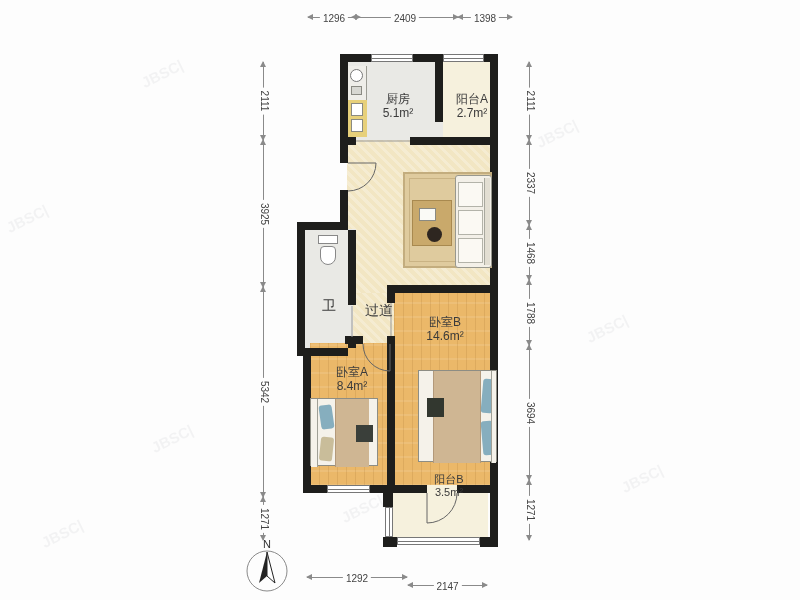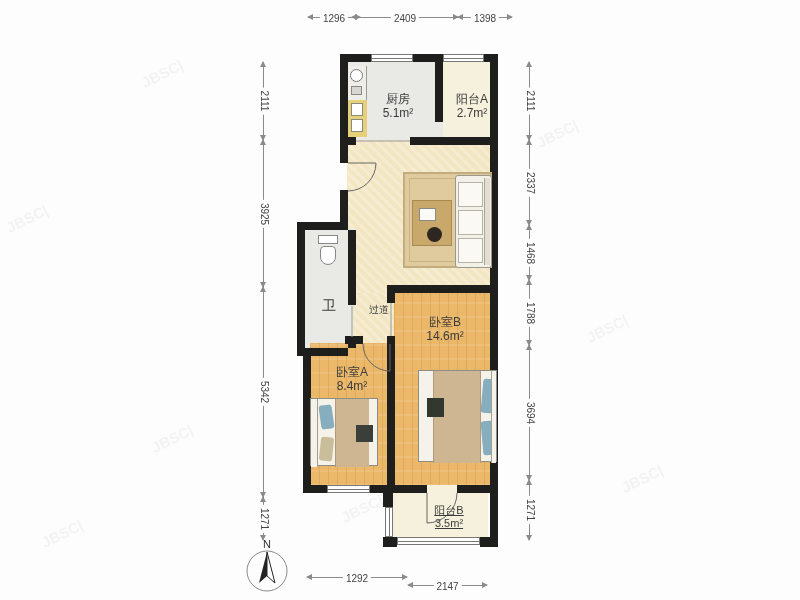--- a/index.html
+++ b/index.html
@@ -170,32 +170,32 @@
     <span class="nm">厨房</span>
       <span class="ar">5.1m²</span>
   </div>
   <div class="room-label" style="left:444px;top:92px;width:56px;">
     <span class="nm">阳台A</span>
       <span class="ar">2.7m²</span>
   </div>
   <div class="room-label" style="left:318px;top:298px;width:22px;font-size:14px;">
     <span class="nm">卫</span>
   </div>
-  <div class="room-label" style="left:352px;top:303px;width:54px;font-size:10px;">
+  <div class="room-label" style="left:352px;top:303px;width:54px;font-size:14px;">
     <span class="nm">过道</span>
   </div>
   <div class="room-label" style="left:413px;top:315px;width:64px;">
     <span class="nm">卧室B</span>
       <span class="ar">14.6m²</span>
   </div>
   <div class="room-label" style="left:322px;top:365px;width:60px;">
     <span class="nm">卧室A</span>
       <span class="ar">8.4m²</span>
   </div>
-  <div class="room-label" style="left:420px;top:504px;width:58px;font-size:11px;line-height:13px;text-decoration:underline;">
+  <div class="room-label" style="left:420px;top:473px;width:58px;font-size:11px;line-height:13px;">
     <span class="nm">阳台B</span>
       <span class="ar">3.5m²</span>
   </div>
 
   <div class="dim-h" style="left:308px;top:17px;width:52px;">
       <span class="dim-label">1296</span>
     </div>
   <div class="dim-h" style="left:352px;top:17px;width:106px;">
       <span class="dim-label">2409</span>
     </div>

